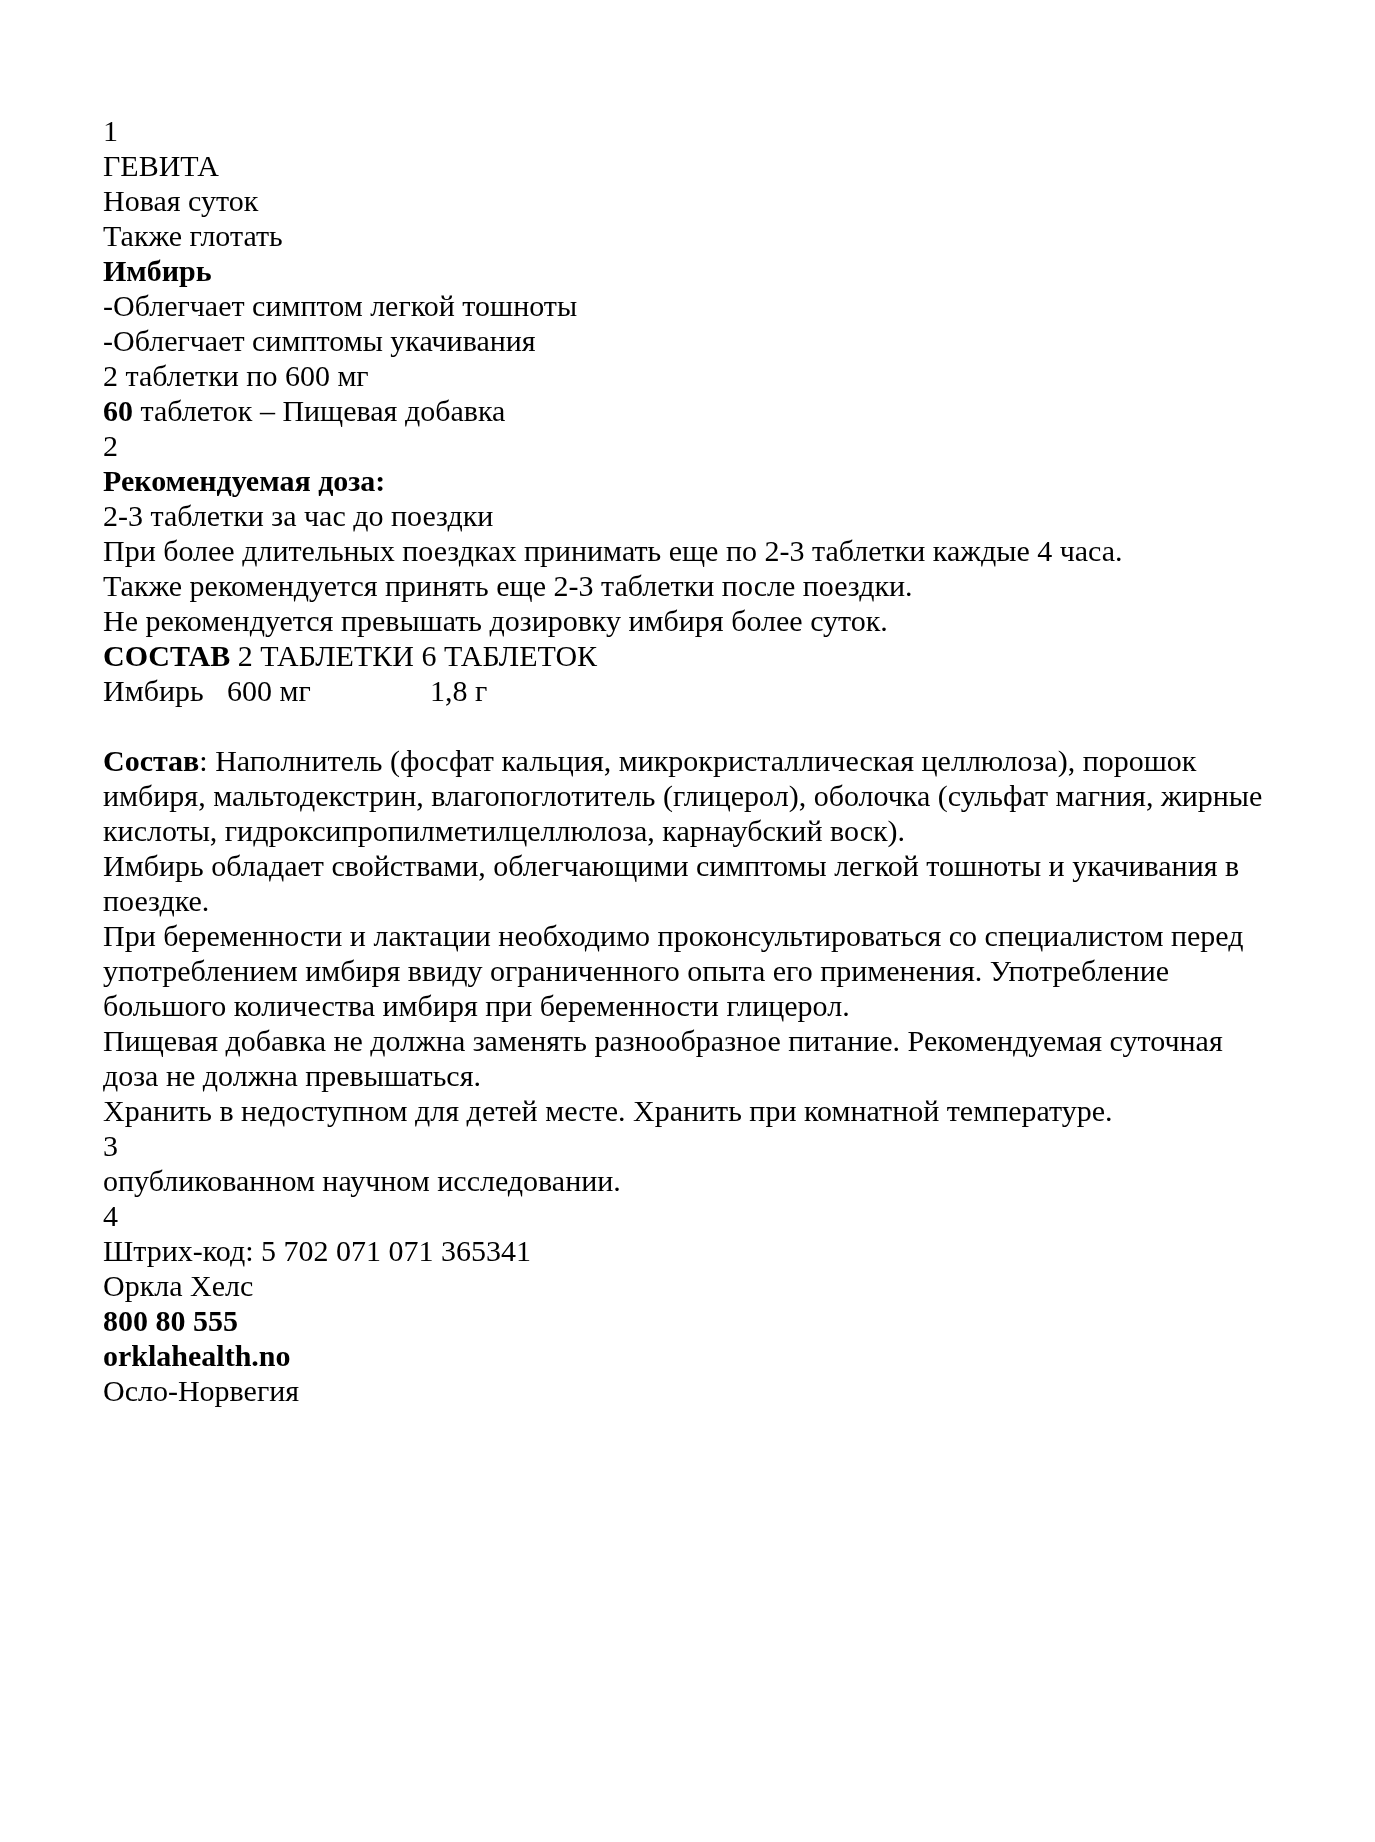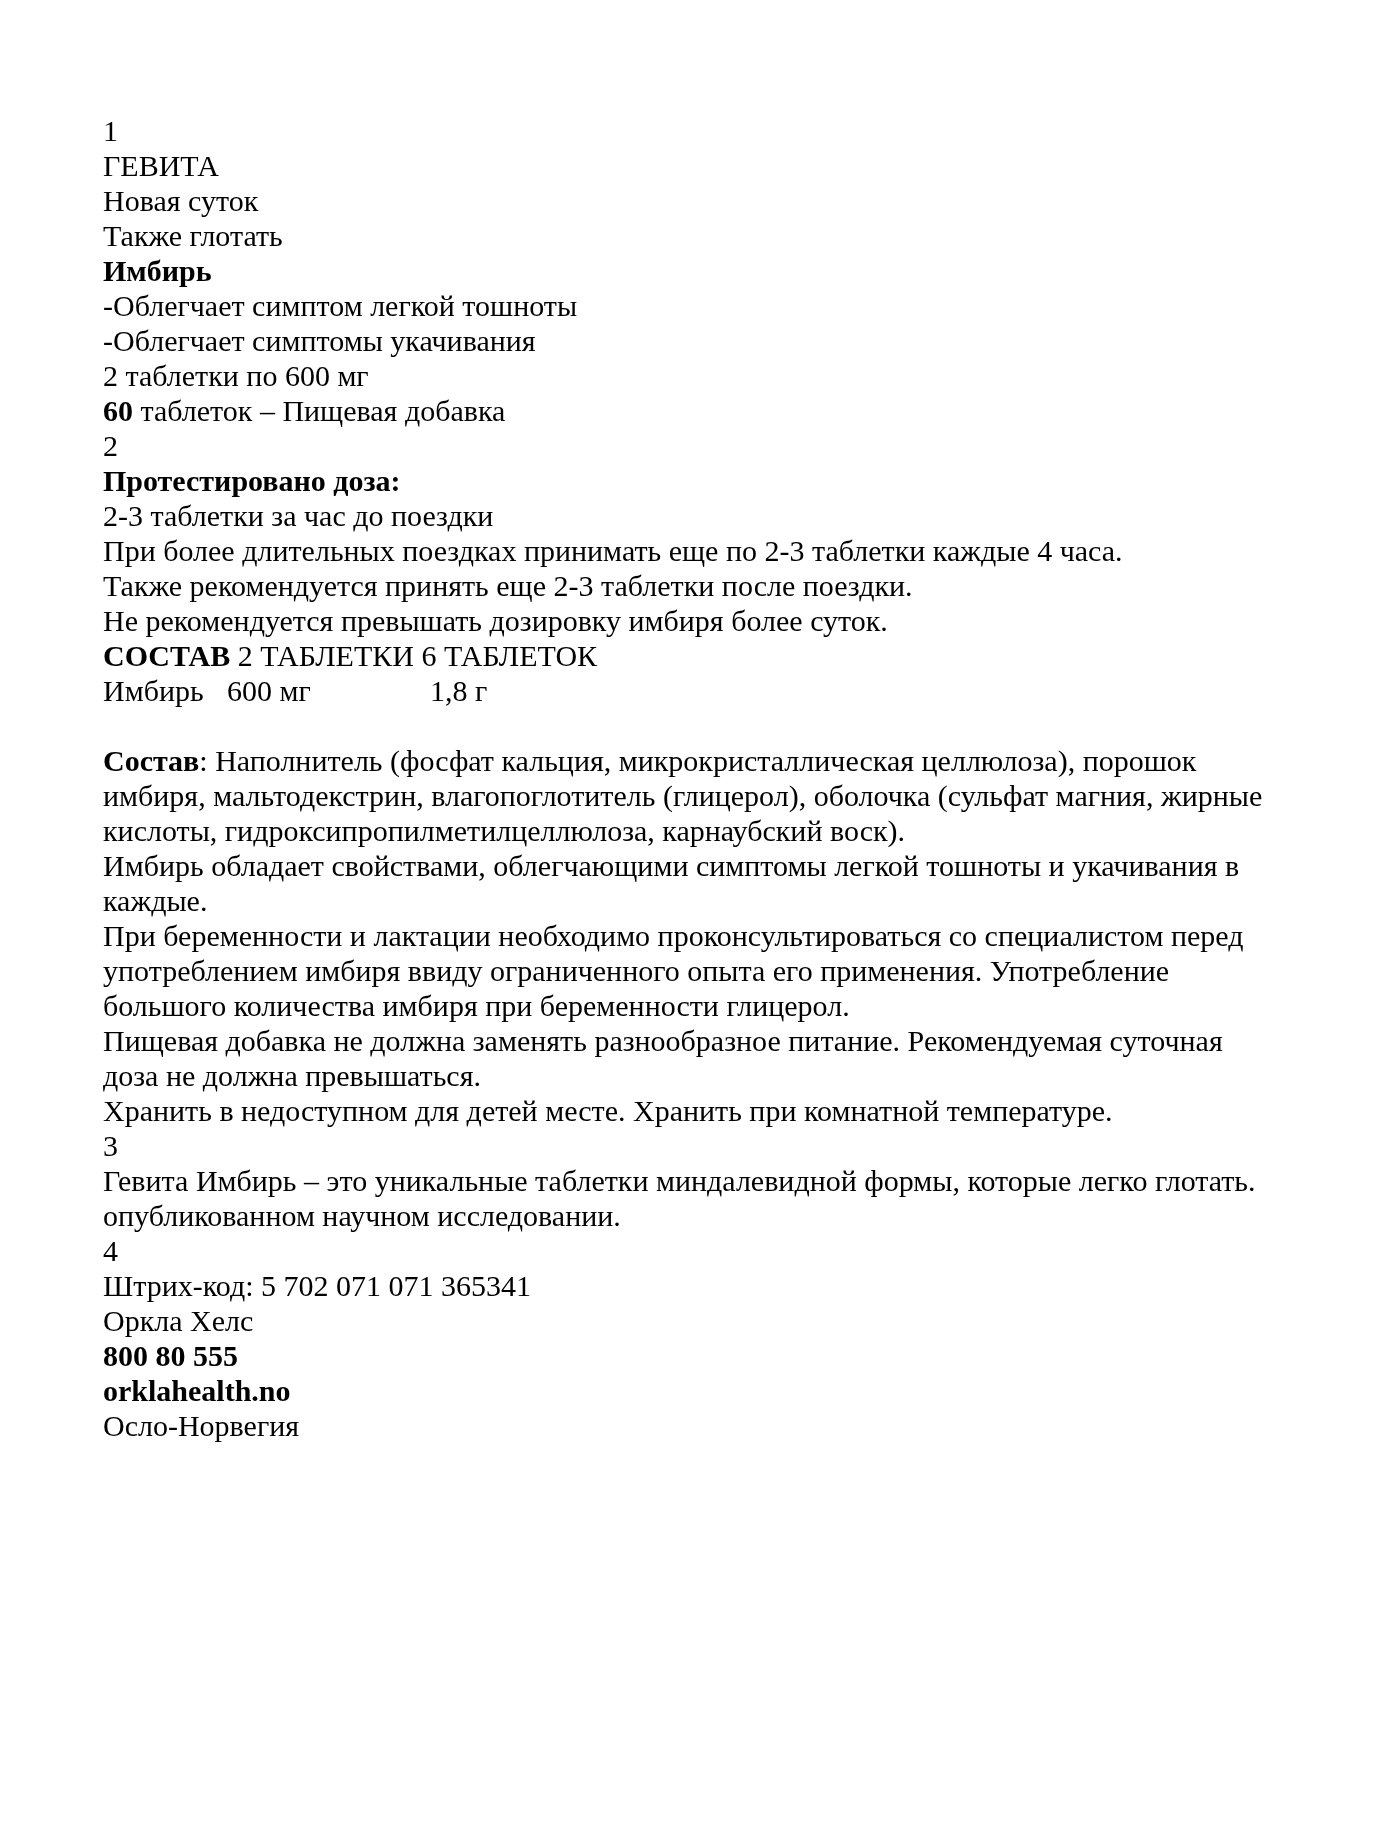--- a/index.html
+++ b/index.html
@@ -50,41 +50,40 @@
       <div class="line">1</div>
       <div class="line">ГЕВИТА</div>
       <div class="line">Новая суток</div>
       <div class="line">Также глотать</div>
       <div class="line b">Имбирь</div>
       <div class="line">-Облегчает симптом легкой тошноты</div>
       <div class="line">-Облегчает симптомы укачивания</div>
       <div class="line">2 таблетки по 600 мг</div>
       <div class="line"><span class="b">60</span><span> таблеток – Пищевая добавка</span></div>
       <div class="line">2</div>
-      <div class="line b">Протестировано доза:</div>
+      <div class="line b">Рекомендуемая доза:</div>
       <div class="line">2-3 таблетки за час до поездки</div>
       <div class="line">При более длительных поездках принимать еще по 2-3 таблетки каждые 4 часа.</div>
       <div class="line">Также рекомендуется принять еще 2-3 таблетки после поездки.</div>
       <div class="line">Не рекомендуется превышать дозировку имбиря более суток.</div>
       <div class="line"><span class="b">СОСТАВ</span><span> 2 ТАБЛЕТКИ 6 ТАБЛЕТОК</span></div>
       <div class="line"><span class="cell" style="width: 124px;">Имбирь</span><span class="cell" style="width: 203px;">600 мг</span><span class="cell">1,8 г</span></div>
       <div class="line">&nbsp;</div>
       <div class="line"><span class="b">Состав</span><span>: Наполнитель (фосфат кальция, микрокристаллическая целлюлоза), порошок</span></div>
       <div class="line">имбиря, мальтодекстрин, влагопоглотитель (глицерол), оболочка (сульфат магния, жирные</div>
       <div class="line">кислоты, гидроксипропилметилцеллюлоза, карнаубский воск).</div>
       <div class="line">Имбирь обладает свойствами, облегчающими симптомы легкой тошноты и укачивания в</div>
-      <div class="line">каждые.</div>
+      <div class="line">поездке.</div>
       <div class="line">При беременности и лактации необходимо проконсультироваться со специалистом перед</div>
       <div class="line">употреблением имбиря ввиду ограниченного опыта его применения. Употребление</div>
       <div class="line">большого количества имбиря при беременности глицерол.</div>
       <div class="line">Пищевая добавка не должна заменять разнообразное питание. Рекомендуемая суточная</div>
       <div class="line">доза не должна превышаться.</div>
       <div class="line">Хранить в недоступном для детей месте. Хранить при комнатной температуре.</div>
       <div class="line">3</div>
-      <div class="line">Гевита Имбирь – это уникальные таблетки миндалевидной формы, которые легко глотать.</div>
       <div class="line">опубликованном научном исследовании.</div>
       <div class="line">4</div>
       <div class="line">Штрих-код: 5 702 071 071 365341</div>
       <div class="line">Оркла Хелс</div>
       <div class="line b">800 80 555</div>
       <div class="line b">orklahealth.no</div>
       <div class="line">Осло-Норвегия</div>
     </div>
 </div>
 

